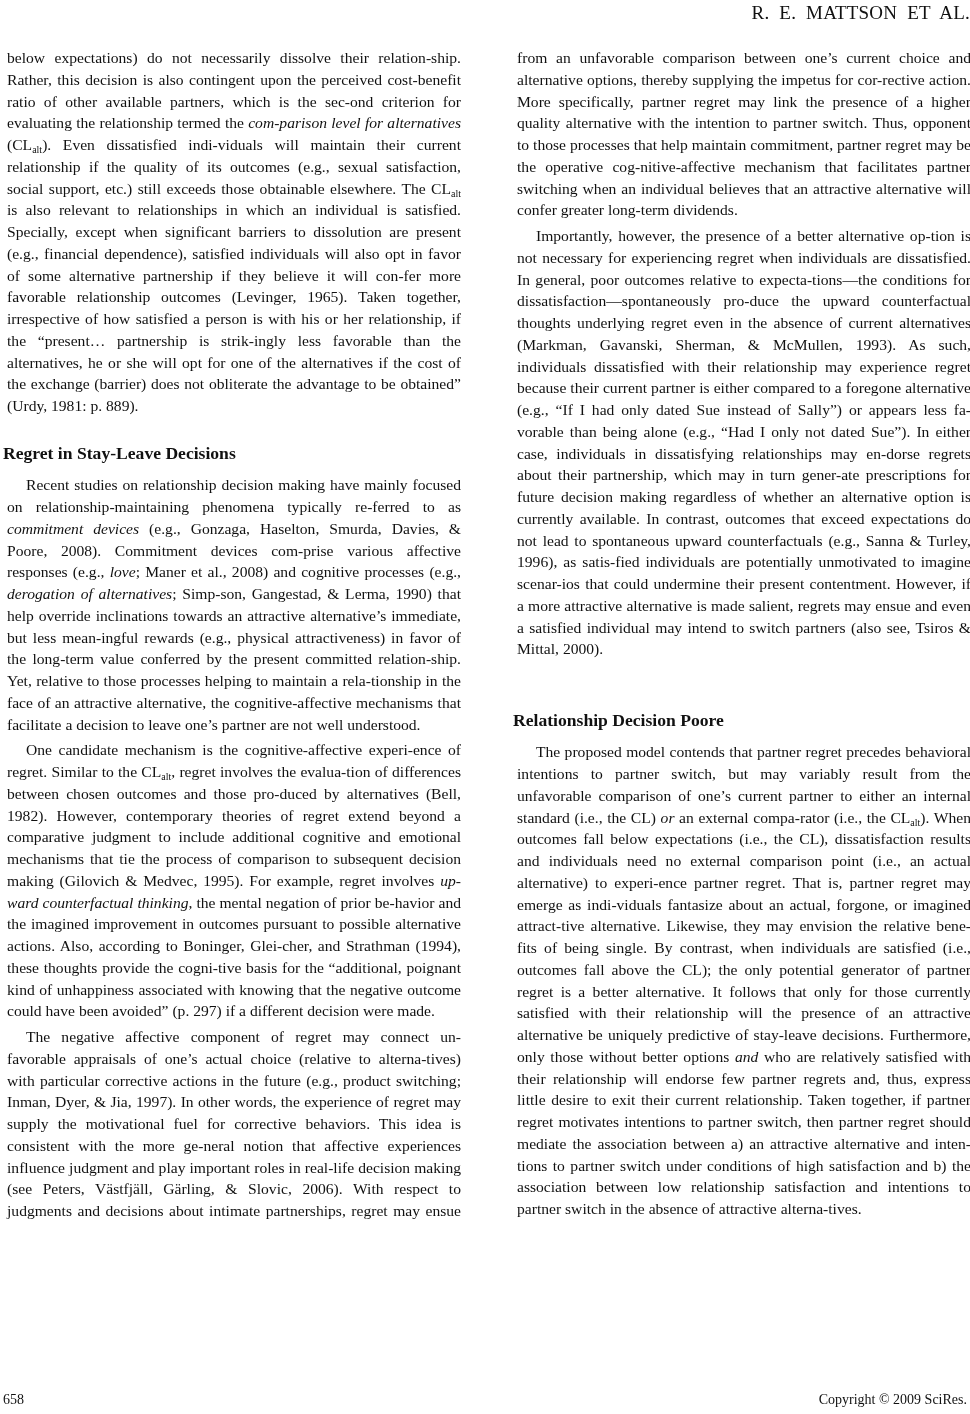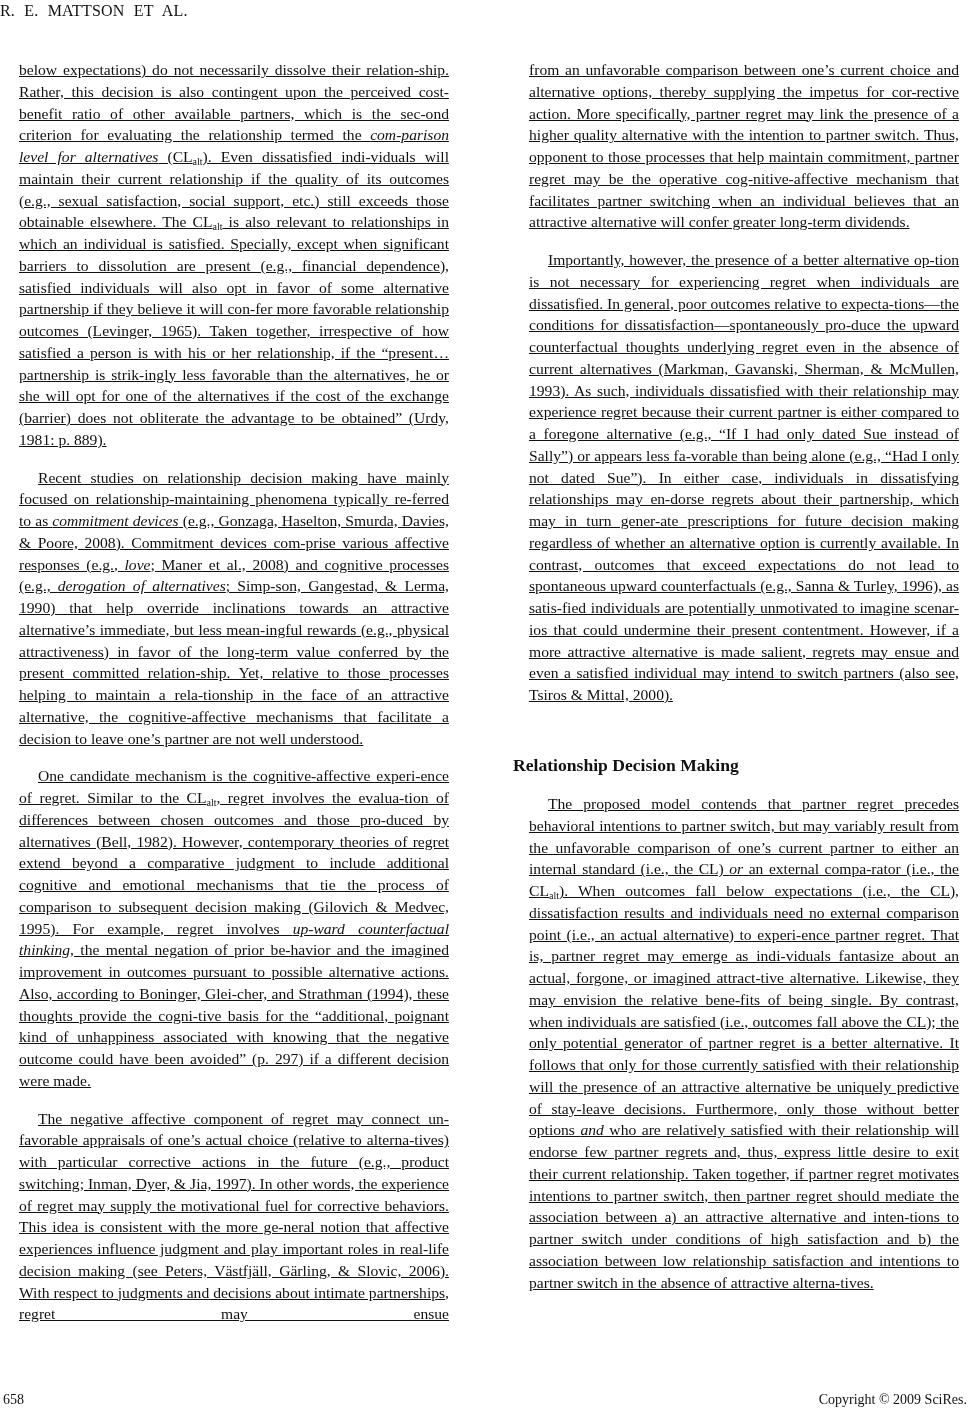--- a/index.html
+++ b/index.html
@@ -1,31 +1,31 @@
 <!DOCTYPE html>
 <html><head>
 <meta charset="utf-8">
 <style>
   html, body { margin: 0; padding: 0; background: #ffffff; }
   body {
     width: 970px; height: 1414px; position: relative; overflow: hidden;
     font-family: "Liberation Serif", "DejaVu Serif", serif; color: #111;
   }
   .running-head {
-    position: absolute; top: 2px; left: 0; width: 970px; text-align: left;
-    font-size: 16px; letter-spacing: 0.2px; word-spacing: 5px;
+    position: absolute; top: 2px; left: 0; width: 970px; text-align: right;
+    font-size: 19px; letter-spacing: 0.2px; word-spacing: 5px;
   }
   .col {
     position: absolute; top: 43px; width: 462px;
     font-size: 15.6px; line-height: 21.75px; text-align: justify;
     hyphens: manual;
   }
   .col-left { left: 3px; }
   .col-right { left: 513px; }
-  .col p { margin: 16px; text-indent: 19px; text-decoration: underline; }
+  .col p { margin: 4px; text-indent: 19px; }
   .col p.noindent { text-indent: 0; }
   .col h2 {
     margin: 0; font-weight: bold; font-size: 17.6px; line-height: 21.7px;
   }
   .h-left { margin-top: 26px !important; margin-bottom: 10px !important; }
   .h-right { margin-top: 28px !important; margin-bottom: 10px !important; }
   sub { font-size: 10px; vertical-align: -3px; line-height: 0; }
   .footer-page {
     position: absolute; top: 1392px; left: 3px; font-size: 14px; text-align: right;
   }
@@ -34,32 +34,33 @@
   }
 </style>
 </head>
 <body>
 
 <div class="running-head">R. E. MATTSON    ET    AL.</div>
 
 <div class="col col-left">
   <p class="noindent"><span>below expectations) do not necessarily dissolve their relation-ship. Rather, this decision is also contingent upon the perceived cost-benefit ratio of other available partners, which is the sec-ond criterion for evaluating the relationship termed the </span><em>com-parison level for alternatives</em><span> (CL</span><sub>alt</sub><span>). Even dissatisfied indi-viduals will maintain their current relationship if the quality of its outcomes (e.g., sexual satisfaction, social support, etc.) still exceeds those obtainable elsewhere. The CL</span><sub>alt</sub><span> is also relevant to relationships in which an individual is satisfied. Specially, except when significant barriers to dissolution are present (e.g., financial dependence), satisfied individuals will also opt in favor of some alternative partnership if they believe it will con-fer more favorable relationship outcomes (Levinger, 1965). Taken together, irrespective of how satisfied a person is with his or her relationship, if the “present… partnership is strik-ingly less favorable than the alternatives, he or she will opt for one of the alternatives if the cost of the exchange (barrier) does not obliterate the advantage to be obtained” (Urdy, 1981: p. 889).</span></p>
 
+  <h2 class="h-left">Regret in Stay-Leave Decisions</h2>
 
   <p><span>Recent studies on relationship decision making have mainly focused on relationship-maintaining phenomena typically re-ferred to as </span><em>commitment devices</em><span> (e.g., Gonzaga, Haselton, Smurda, Davies, &amp; Poore, 2008). Commitment devices com-prise various affective responses (e.g., </span><em>love</em><span>; Maner et al., 2008) and cognitive processes (e.g., </span><em>derogation of alternatives</em><span>; Simp-son, Gangestad, &amp; Lerma, 1990) that help override inclinations towards an attractive alternative’s immediate, but less mean-ingful rewards (e.g., physical attractiveness) in favor of the long-term value conferred by the present committed relation-ship. Yet, relative to those processes helping to maintain a rela-tionship in the face of an attractive alternative, the cognitive-affective mechanisms that facilitate a decision to leave one’s partner are not well understood.</span></p>
 
   <p><span>One candidate mechanism is the cognitive-affective experi-ence of regret. Similar to the CL</span><sub>alt</sub><span>, regret involves the evalua-tion of differences between chosen outcomes and those pro-duced by alternatives (Bell, 1982). However, contemporary theories of regret extend beyond a comparative judgment to include additional cognitive and emotional mechanisms that tie the process of comparison to subsequent decision making (Gilovich &amp; Medvec, 1995). For example, regret involves </span><em>up-ward counterfactual thinking</em><span>, the mental negation of prior be-havior and the imagined improvement in outcomes pursuant to possible alternative actions. Also, according to Boninger, Glei-cher, and Strathman (1994), these thoughts provide the cogni-tive basis for the “additional, poignant kind of unhappiness associated with knowing that the negative outcome could have been avoided” (p. 297) if a different decision were made.</span></p>
 
   <p style="text-align-last: justify;">The negative affective component of regret may connect un-favorable appraisals of one’s actual choice (relative to alterna-tives) with particular corrective actions in the future (e.g., product switching; Inman, Dyer, &amp; Jia, 1997). In other words, the experience of regret may supply the motivational fuel for corrective behaviors. This idea is consistent with the more ge-neral notion that affective experiences influence judgment and play important roles in real-life decision making (see Peters, Västfjäll, Gärling, &amp; Slovic, 2006). With respect to judgments and decisions about intimate partnerships, regret may ensue</p>
 </div>
 
 <div class="col col-right">
   <p class="noindent">from an unfavorable comparison between one’s current choice and alternative options, thereby supplying the impetus for cor-rective action. More specifically, partner regret may link the presence of a higher quality alternative with the intention to partner switch. Thus, opponent to those processes that help maintain commitment, partner regret may be the operative cog-nitive-affective mechanism that facilitates partner switching when an individual believes that an attractive alternative will confer greater long-term dividends.</p>
 
   <p>Importantly, however, the presence of a better alternative op-tion is not necessary for experiencing regret when individuals are dissatisfied. In general, poor outcomes relative to expecta-tions—the conditions for dissatisfaction—spontaneously pro-duce the upward counterfactual thoughts underlying regret even in the absence of current alternatives (Markman, Gavanski, Sherman, &amp; McMullen, 1993). As such, individuals dissatisfied with their relationship may experience regret because their current partner is either compared to a foregone alternative (e.g., “If I had only dated Sue instead of Sally”) or appears less fa-vorable than being alone (e.g., “Had I only not dated Sue”). In either case, individuals in dissatisfying relationships may en-dorse regrets about their partnership, which may in turn gener-ate prescriptions for future decision making regardless of whether an alternative option is currently available. In contrast, outcomes that exceed expectations do not lead to spontaneous upward counterfactuals (e.g., Sanna &amp; Turley, 1996), as satis-fied individuals are potentially unmotivated to imagine scenar-ios that could undermine their present contentment. However, if a more attractive alternative is made salient, regrets may ensue and even a satisfied individual may intend to switch partners (also see, Tsiros &amp; Mittal, 2000).</p>
 
-  <h2 class="h-right"><br><span>Relationship Decision Making</span></h2>
+  <h2 class="h-right"><br><span>Relationship Decision Poore</span></h2>
 
   <p><span>The proposed model contends that partner regret precedes behavioral intentions to partner switch, but may variably result from the unfavorable comparison of one’s current partner to either an internal standard (i.e., the CL) </span><em>or</em><span> an external compa-rator (i.e., the CL</span><sub>alt</sub><span>). When outcomes fall below expectations (i.e., the CL), dissatisfaction results and individuals need no external comparison point (i.e., an actual alternative) to experi-ence partner regret. That is, partner regret may emerge as indi-viduals fantasize about an actual, forgone, or imagined attract-tive alternative. Likewise, they may envision the relative bene-fits of being single. By contrast, when individuals are satisfied (i.e., outcomes fall above the CL); the only potential generator of partner regret is a better alternative. It follows that only for those currently satisfied with their relationship will the presence of an attractive alternative be uniquely predictive of stay-leave decisions. Furthermore, only those without better options </span><em>and</em><span> who are relatively satisfied with their relationship will endorse few partner regrets and, thus, express little desire to exit their current relationship. Taken together, if partner regret motivates intentions to partner switch, then partner regret should mediate the association between a) an attractive alternative and inten-tions to partner switch under conditions of high satisfaction and b) the association between low relationship satisfaction and intentions to partner switch in the absence of attractive alterna-tives.</span></p>
 </div>
 
 <div class="footer-page">658</div>
 <div class="footer-copy">Copyright © 2009 SciRes.</div>
 
 </body></html>

